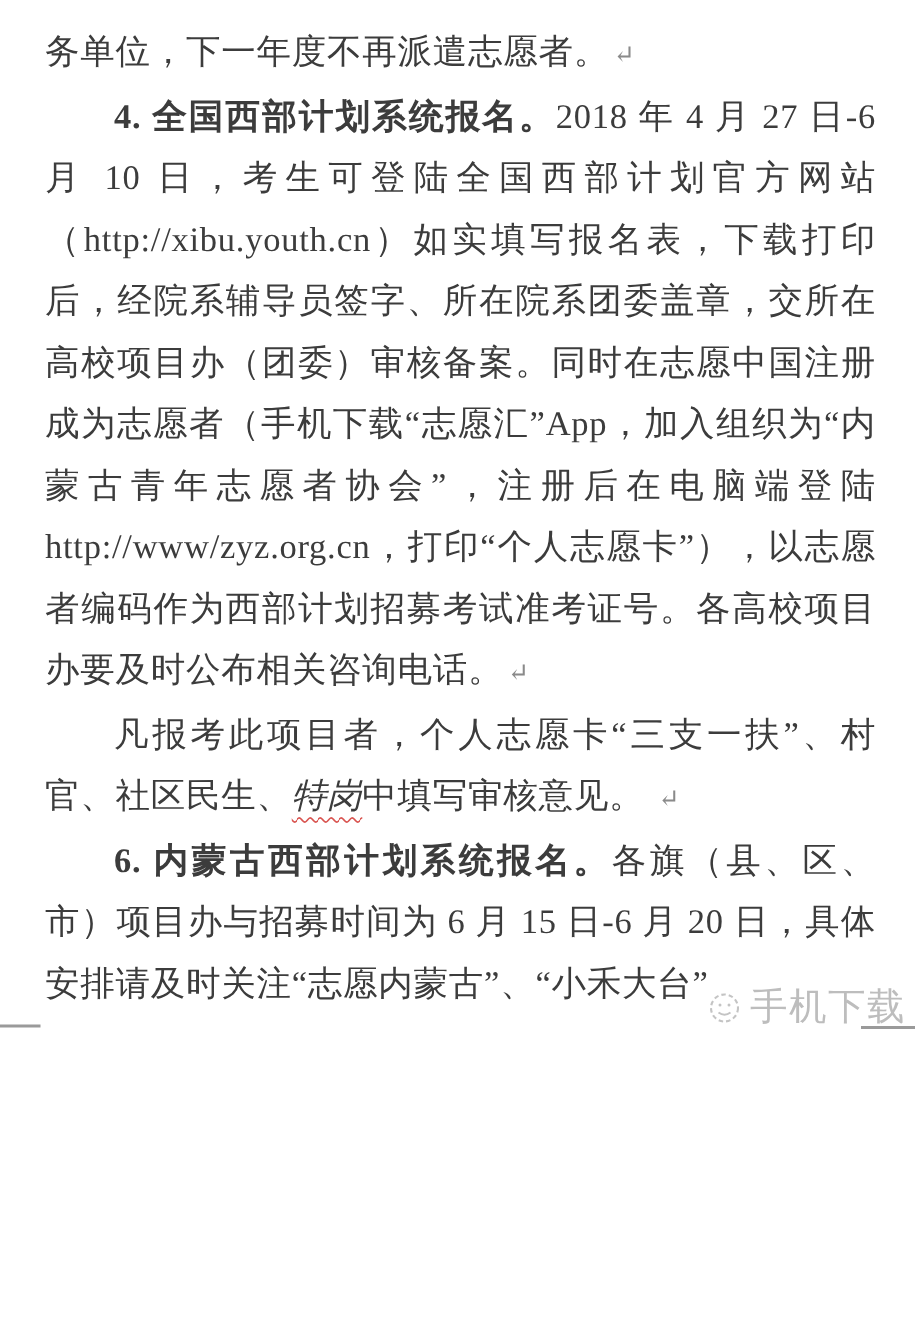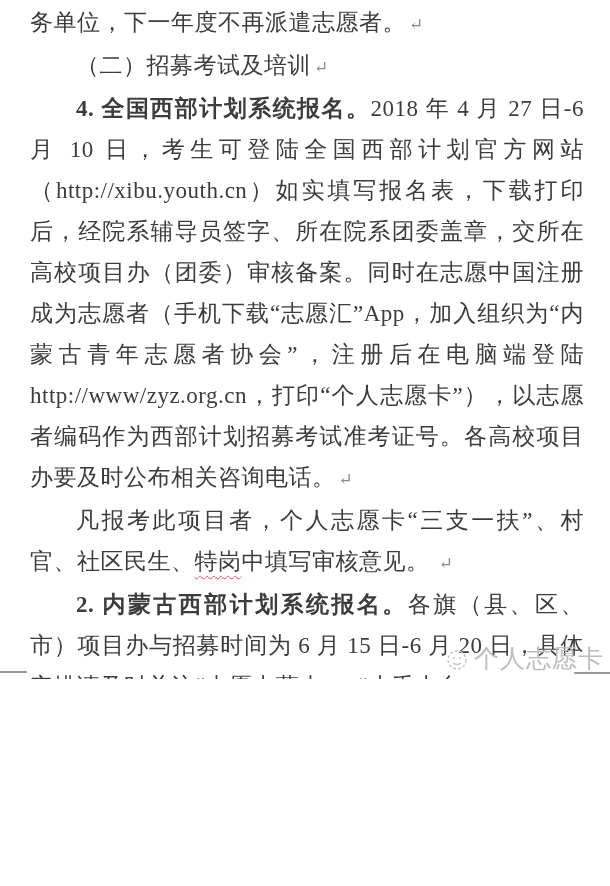--- a/index.html
+++ b/index.html
@@ -7,20 +7,21 @@
     padding: 0;
     background: #ffffff;
   }
   .page {
     position: relative;
     width: 610px;
     height: 679px;
     background: var(--page-bg, #ffffff);
     overflow: hidden;
     font-family: "Liberation Serif", "DejaVu Serif", serif;
+    margin-top: 12px;
   }
   .doc {
     padding: 2px 26px 0 30px;
     font-size: 23px;
     line-height: 41px;
     color: var(--text-color, #3c3c3c);
     text-align: justify;
     letter-spacing: 0.5px;
   }
   .para {
@@ -31,20 +32,21 @@
   }
   .run-bold {
     font-weight: bold;
   }
   .sq-red {
     text-decoration: underline;
     text-decoration-style: wavy;
     text-decoration-color: var(--red-squiggle, #d9534f);
     text-decoration-thickness: 1px;
     text-underline-offset: 6px;
+    font-style: italic;
   }
   .pilcrow {
     color: var(--pilcrow-color, #8a8a8a);
     font-size: 17px;
     padding-left: 3px;
     letter-spacing: 0;
   }
   .watermark {
     position: absolute;
     right: 6px;
@@ -76,32 +78,31 @@
     width: 36px;
   }
 </style>
 </head>
 <body>
 
 <div class="page">
 
   <div class="doc">
       <p class="para"><span>务单位，下一年度不再派遣志愿者。</span><span class="pilcrow">↵</span></p>
-      <p class="para indent"><span>（二）招募考试及培训</span><span class="pilcrow">↵</span></p>
       <p class="para indent"><span class="run-bold">4. 全国西部计划系统报名。</span><span>2018 年 4 月 27 日-6 月 10 日，考生可登陆全国西部计划官方网站（http://xibu.youth.cn）如实填写报名表，下载打印后，经院系辅导员签字、所在院系团委盖章，交所在高校项目办（团委）审核备案。同时在志愿中国注册成为志愿者（手机下载“志愿汇”App，加入组织为“内蒙古青年志愿者协会”，注册后在电脑端登陆http://www/zyz.org.cn，打印“个人志愿卡”），以志愿者编码作为西部计划招募考试准考证号。各高校项目办要及时公布相关咨询电话。</span><span class="pilcrow">↵</span></p>
       <p class="para indent"><span>凡报考此项目者，个人志愿卡“三支一扶”、村官、社区民生、</span><span class="sq-red">特岗</span><span>中填写审核意见。 </span><span class="pilcrow">↵</span></p>
-      <p class="para indent"><span class="run-bold">2. 内蒙古西部计划系统报名。</span><span>各旗（县、区、市）项目办与招募时间为 6 月 15 日-6 月 20 日，具体安排请及时关注“志愿内蒙古”、“小禾大台”</span></p>
+      <p class="para indent"><span class="run-bold">6. 内蒙古西部计划系统报名。</span><span>各旗（县、区、市）项目办与招募时间为 6 月 15 日-6 月 20 日，具体安排请及时关注“志愿内蒙古”、“小禾大台”</span></p>
     </div>
 
   <div class="watermark">
     <svg width="26" height="26" viewBox="0 0 26 26" fill="none" stroke="#c4c4c4" stroke-width="1.4">
       <circle cx="13" cy="14" r="9" stroke-dasharray="3 2"></circle>
       <circle cx="10" cy="12" r="1" fill="#c4c4c4" stroke="none"></circle>
       <circle cx="16" cy="12" r="1" fill="#c4c4c4" stroke="none"></circle>
       <path d="M9 17 q4 3 8 0"></path>
     </svg>
-    <span>个人志愿卡</span>
+    <span>手机下载</span>
   </div>
 
   <div class="edge edge-left"></div>
   <div class="edge edge-right"></div>
 
 </div>
 
 </body></html>

